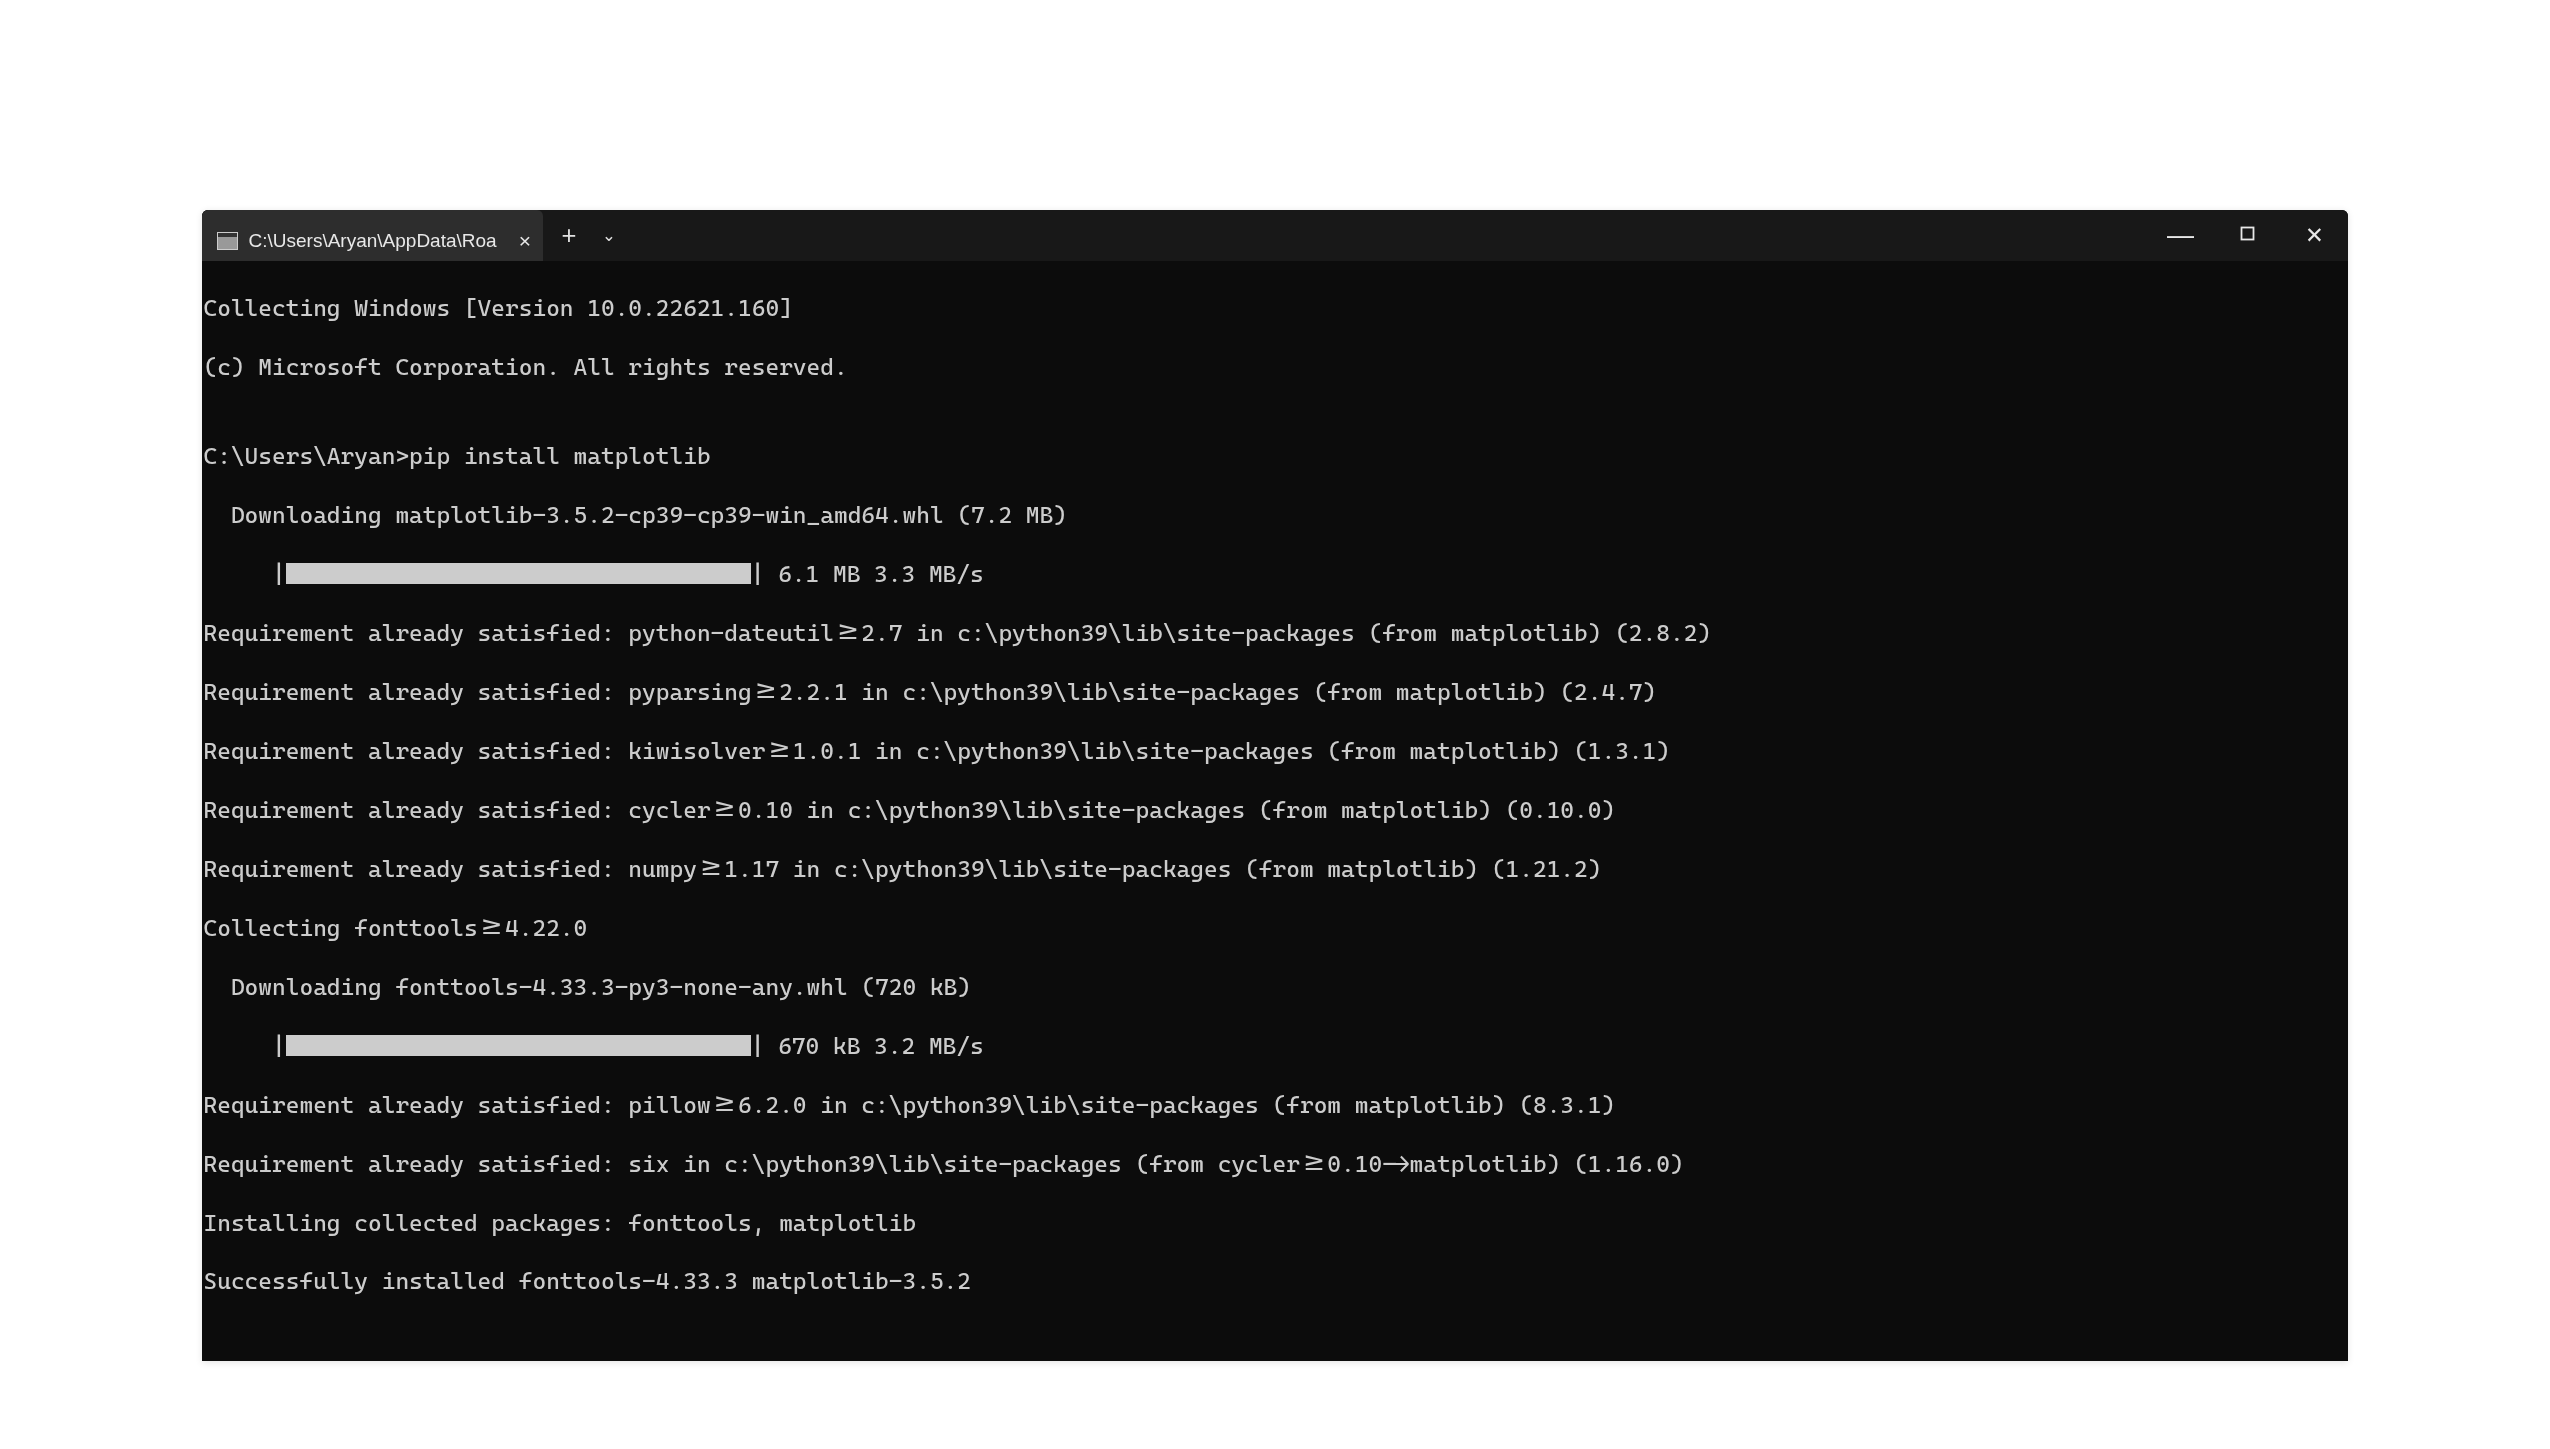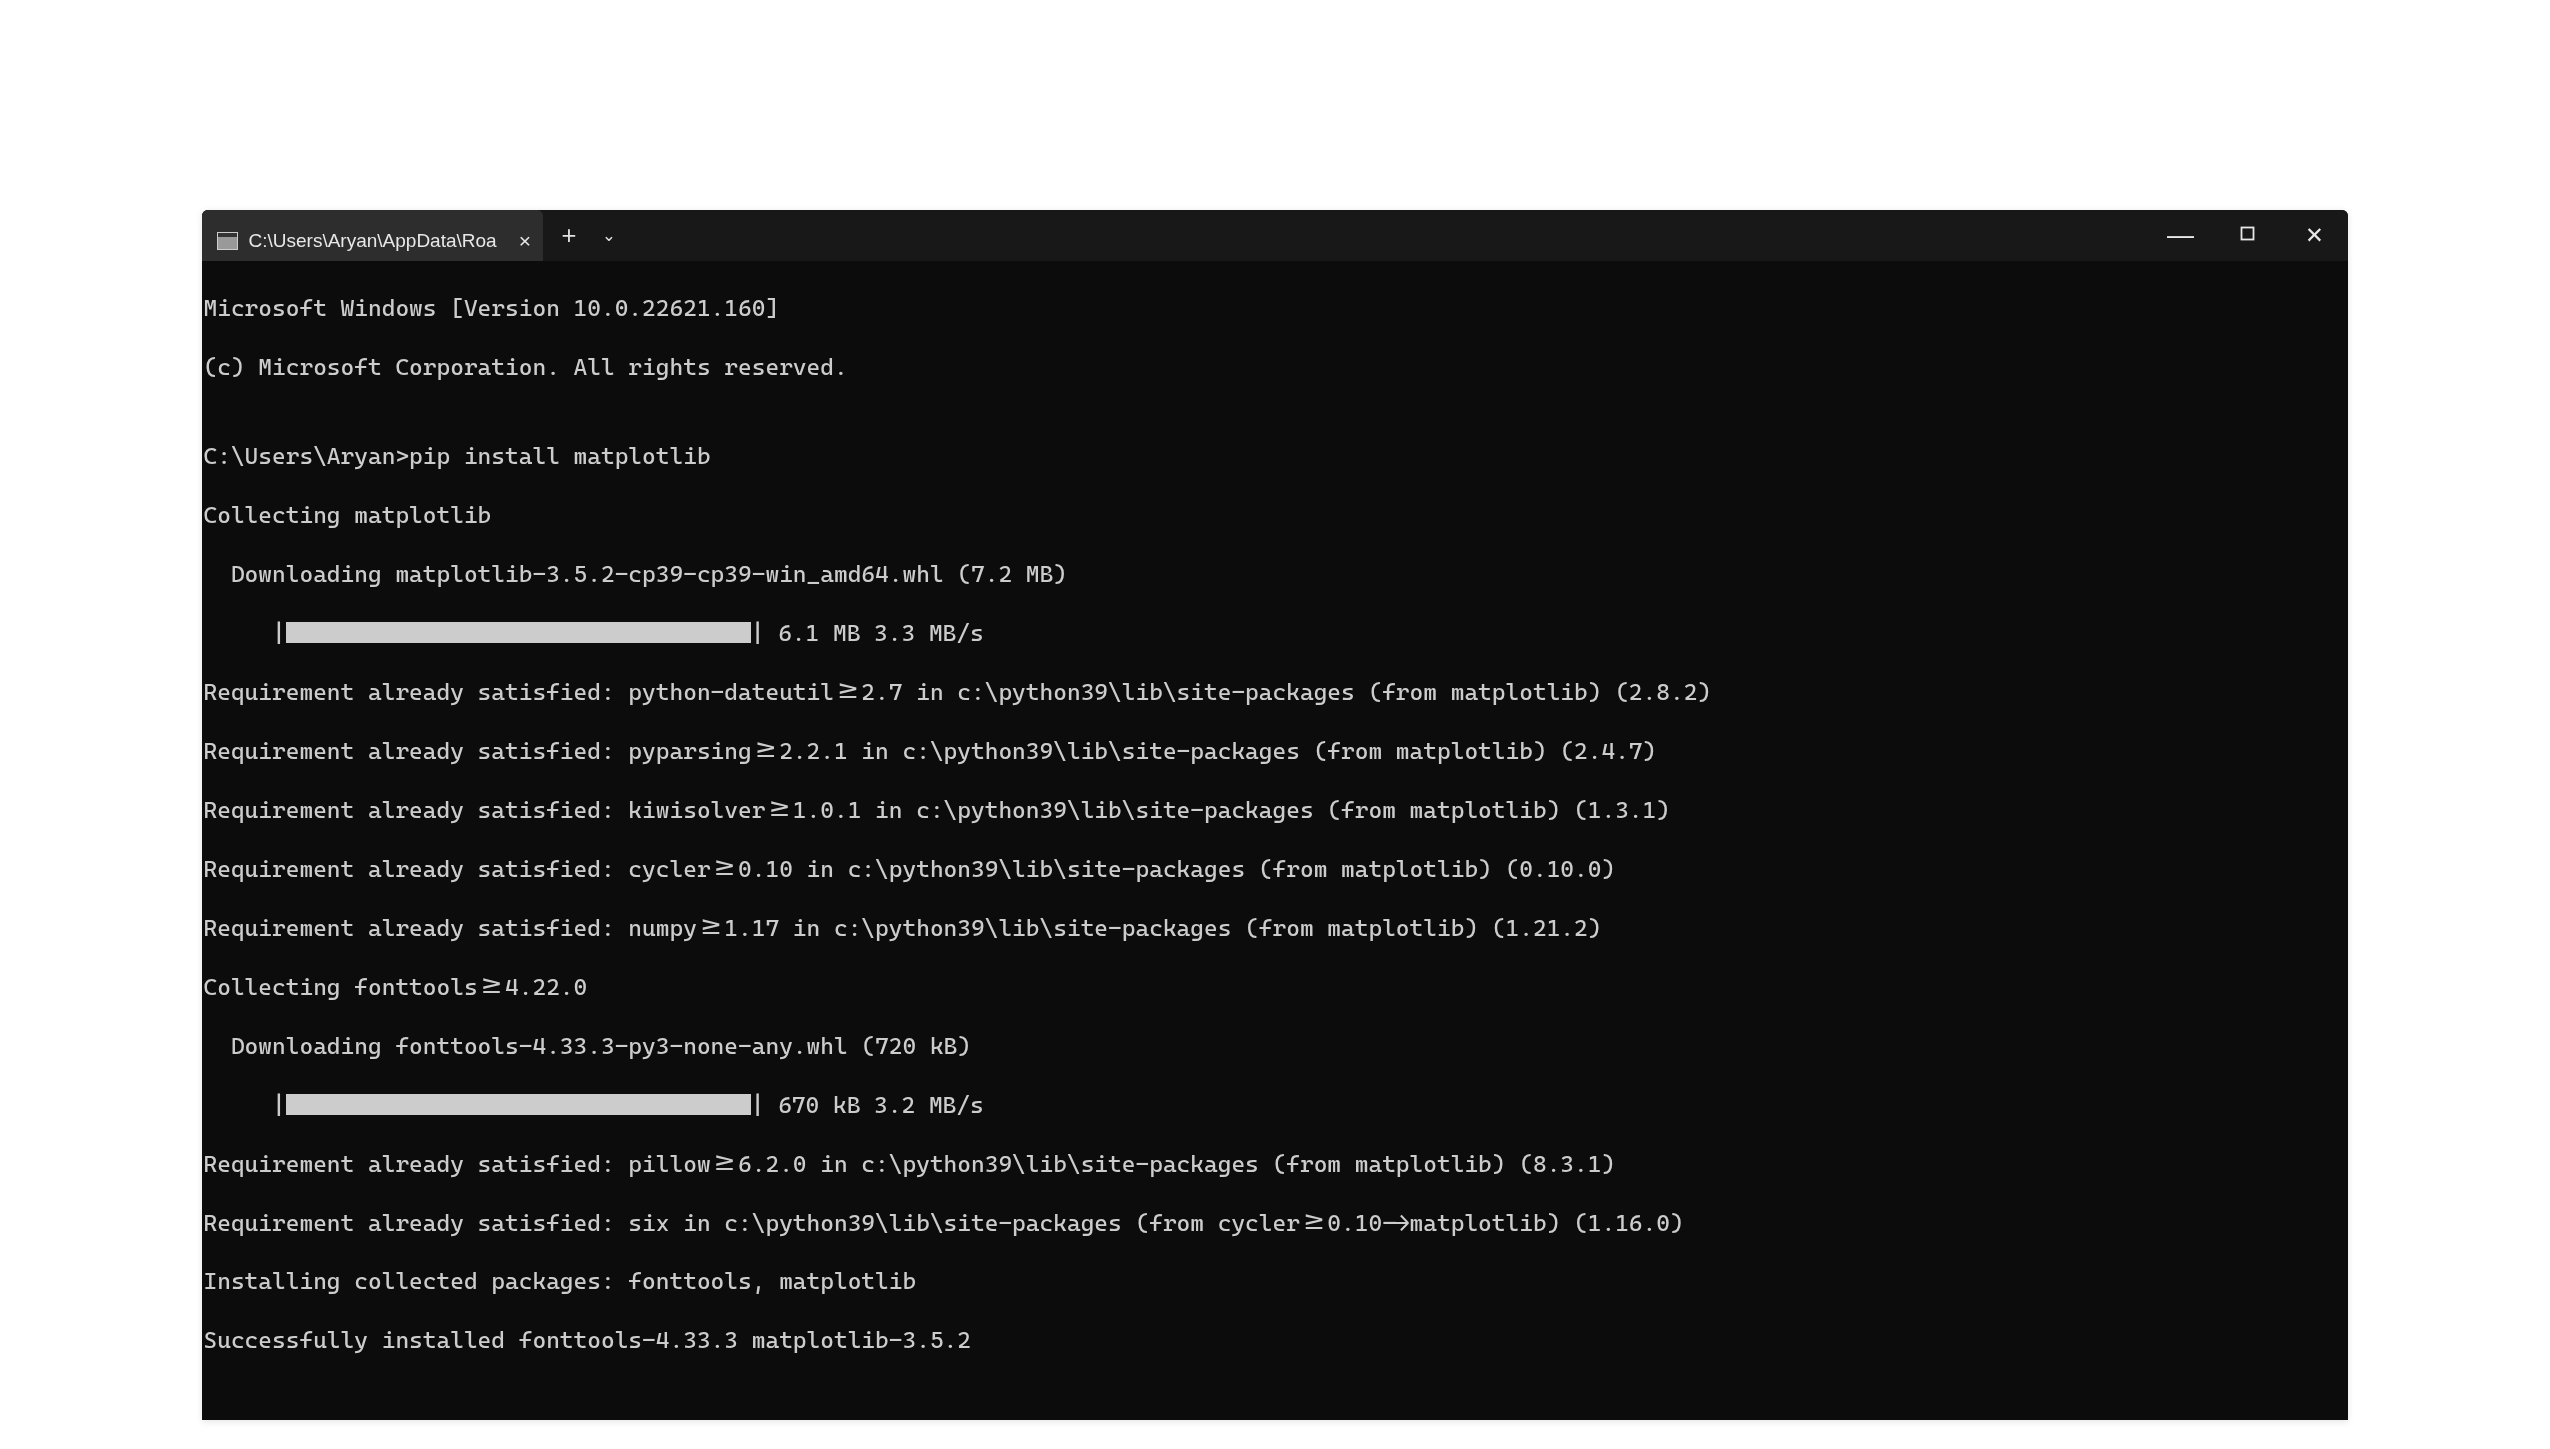--- a/index.html
+++ b/index.html
@@ -132,25 +132,24 @@
       <span class="ctl max">
         <svg viewBox="0 0 10 10">
             <rect x="1" y="1" width="8" height="8" fill="none" stroke="#e8e8e8" stroke-width="1.2"></rect>
           </svg>
       </span>
       <span class="ctl close">✕</span>
     </div>
   </div>
 
   <div class="terminal-body">
-<div>Microsoft Windows [Version 10.0.22621.160]</div>
+<div>Collecting Windows [Version 10.0.22621.160]</div>
 <div>(c) Microsoft Corporation. All rights reserved.</div>
 <div></div>
 <div>C:\Users\Aryan&gt;pip install matplotlib</div>
-<div>Collecting matplotlib</div>
 <div>  Downloading matplotlib-3.5.2-cp39-cp39-win_amd64.whl (7.2 MB)</div>
 <div class="progress-line"><span class="prog-pad">     |</span><span class="progress-bar" style="width:465px"></span><span>| 6.1 MB 3.3 MB/s</span></div>
 <div>Requirement already satisfied: python-dateutil&gt;=2.7 in c:\python39\lib\site-packages (from matplotlib) (2.8.2)</div>
 <div>Requirement already satisfied: pyparsing&gt;=2.2.1 in c:\python39\lib\site-packages (from matplotlib) (2.4.7)</div>
 <div>Requirement already satisfied: kiwisolver&gt;=1.0.1 in c:\python39\lib\site-packages (from matplotlib) (1.3.1)</div>
 <div>Requirement already satisfied: cycler&gt;=0.10 in c:\python39\lib\site-packages (from matplotlib) (0.10.0)</div>
 <div>Requirement already satisfied: numpy&gt;=1.17 in c:\python39\lib\site-packages (from matplotlib) (1.21.2)</div>
 <div>Collecting fonttools&gt;=4.22.0</div>
 <div>  Downloading fonttools-4.33.3-py3-none-any.whl (720 kB)</div>
 <div class="progress-line"><span class="prog-pad">     |</span><span class="progress-bar" style="width:465px"></span><span>| 670 kB 3.2 MB/s</span></div>

